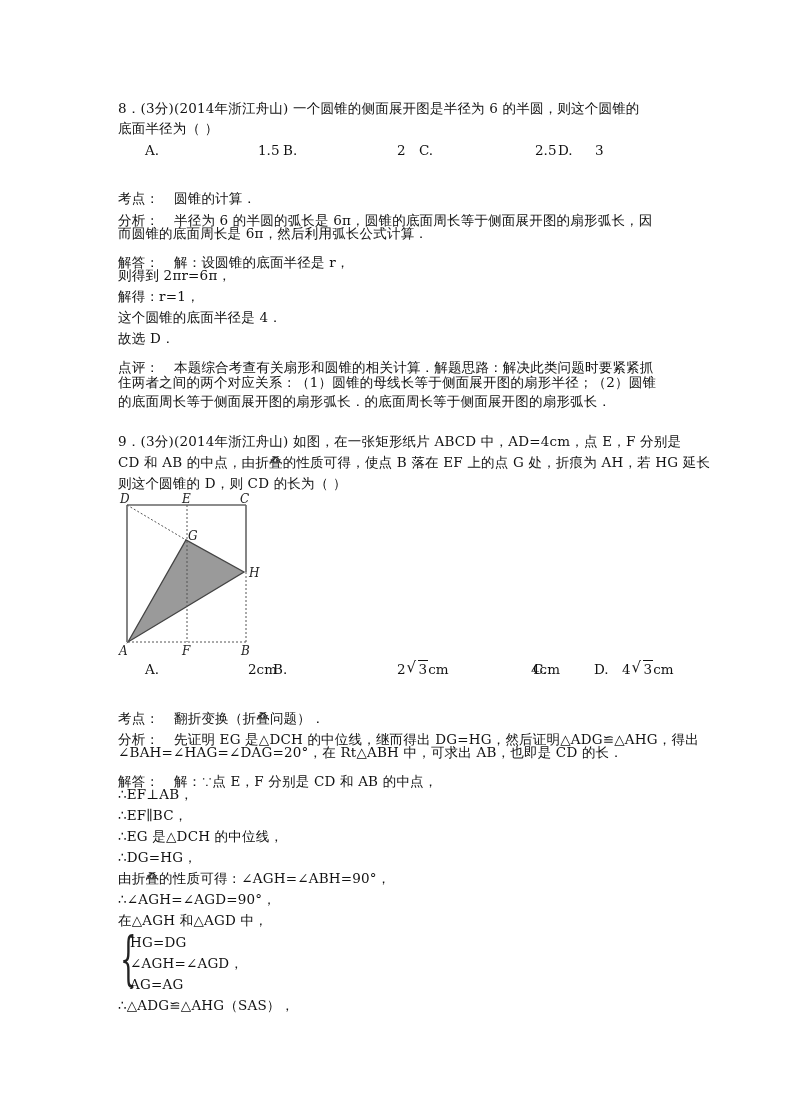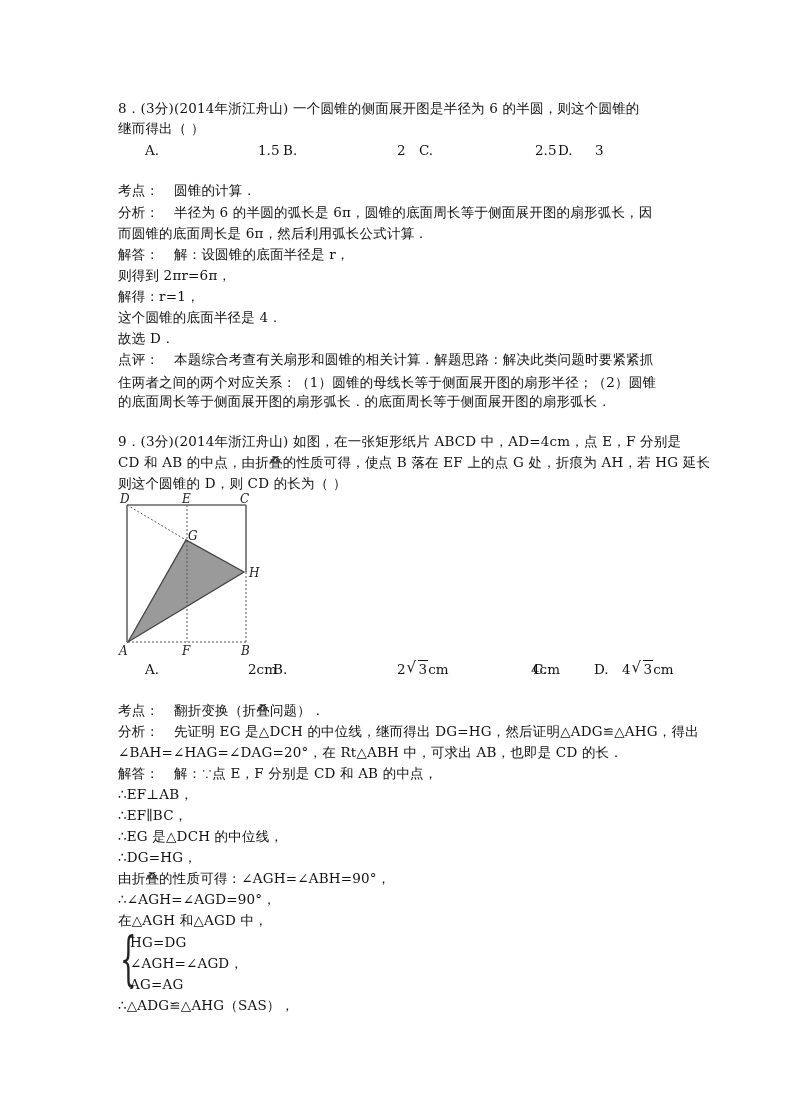--- a/index.html
+++ b/index.html
@@ -1,31 +1,31 @@
 <!DOCTYPE html>
 <html><head>
 <meta charset="utf-8">
 <style>
   html, body { margin: 0; padding: 0; background: #ffffff; }
   body { width: 790px; height: 1119px; position: relative; overflow: hidden;
          font-family: "DejaVu Serif", "Liberation Serif", serif; color: #111; font-size: 13.5px; }
   .line { position: absolute; left: 118px; white-space: nowrap; line-height: 20px; letter-spacing: 0.2px; }
-  .label { display: inline-block; width: 56px; }
+  .label { display: inline-block; width: 56px; margin-top: 8px; }
   .opt { position: absolute; white-space: nowrap; line-height: 20px; }
   .sqrt { display: inline-block; position: relative; padding-left: 11px; margin-left: 1px; }
   .sqrt .rad { position: absolute; left: 0; top: -2px; font-size: 15px; }
   .sqrt .arg { border-top: 1px solid #111; padding: 0 1px; }
   .figure { position: absolute; left: 112px; top: 488px; width: 160px; height: 170px; }
   .brace { position: absolute; left: 120px; top: 930px; font-size: 58px; line-height: 58px; font-family: "DejaVu Serif", serif; transform: scaleX(0.45); transform-origin: left top; color: #222; }
 </style>
 </head>
 <body>
 
 <div class="line" style="top:98px">8．(3分)(2014年浙江舟山) 一个圆锥的侧面展开图是半径为 6 的半圆，则这个圆锥的</div>
-<div class="line" style="top:118px">继而得出（      ）</div>
+<div class="line" style="top:118px">底面半径为（      ）</div>
 
 <div>
   <span class="opt" style="left:145px;top:140px">A.</span>
   <span class="opt" style="left:258px;top:140px">1.5</span>
   <span class="opt" style="left:283px;top:140px">B.</span>
   <span class="opt" style="left:397px;top:140px">2</span>
   <span class="opt" style="left:419px;top:140px">C.</span>
   <span class="opt" style="left:535px;top:140px">2.5</span>
   <span class="opt" style="left:558px;top:140px">D.</span>
   <span class="opt" style="left:595px;top:140px">3</span>

